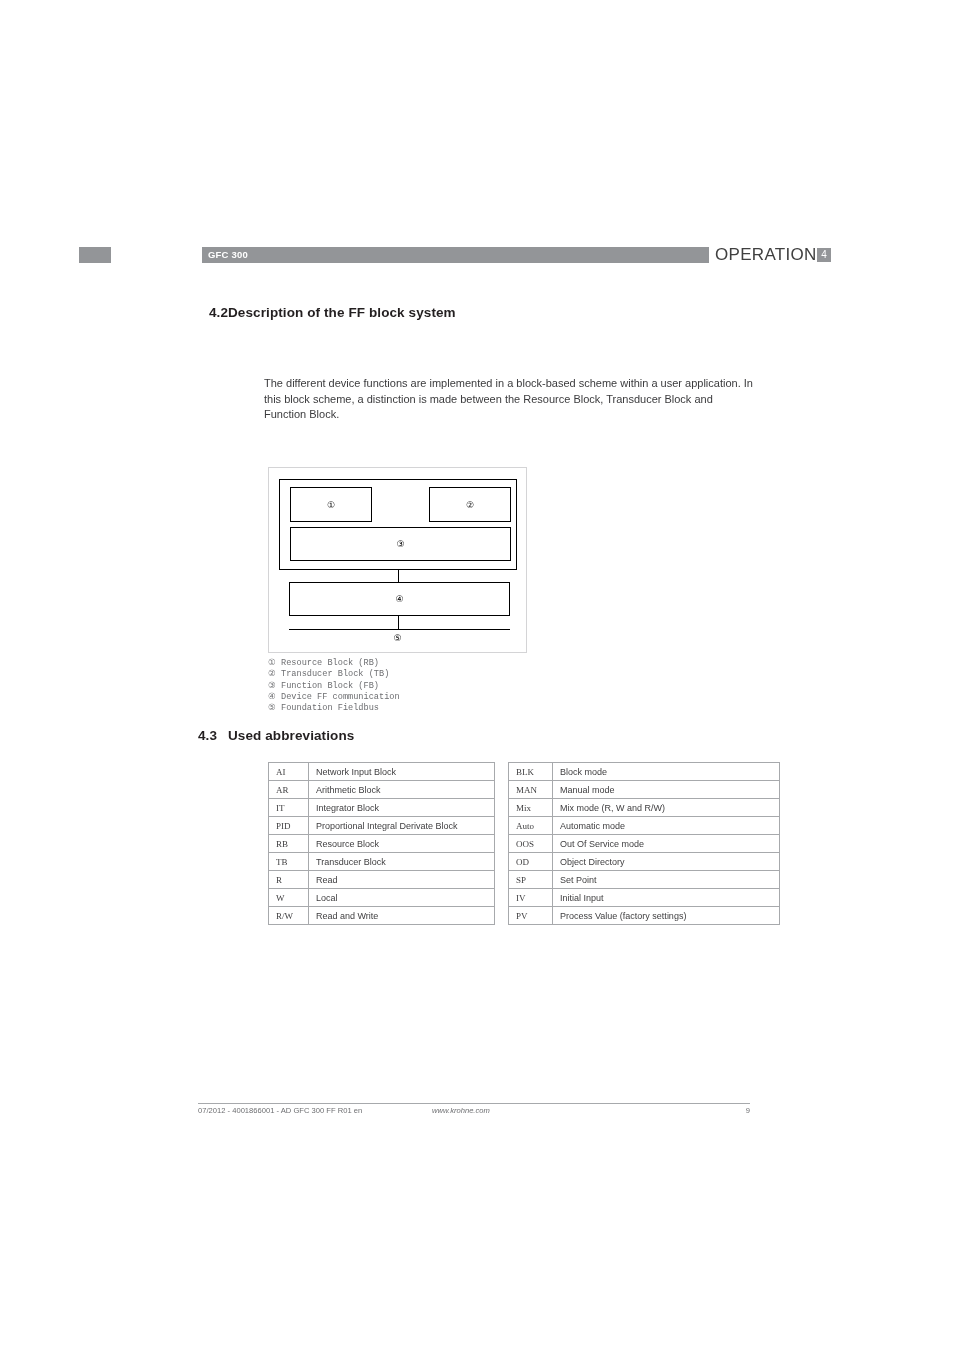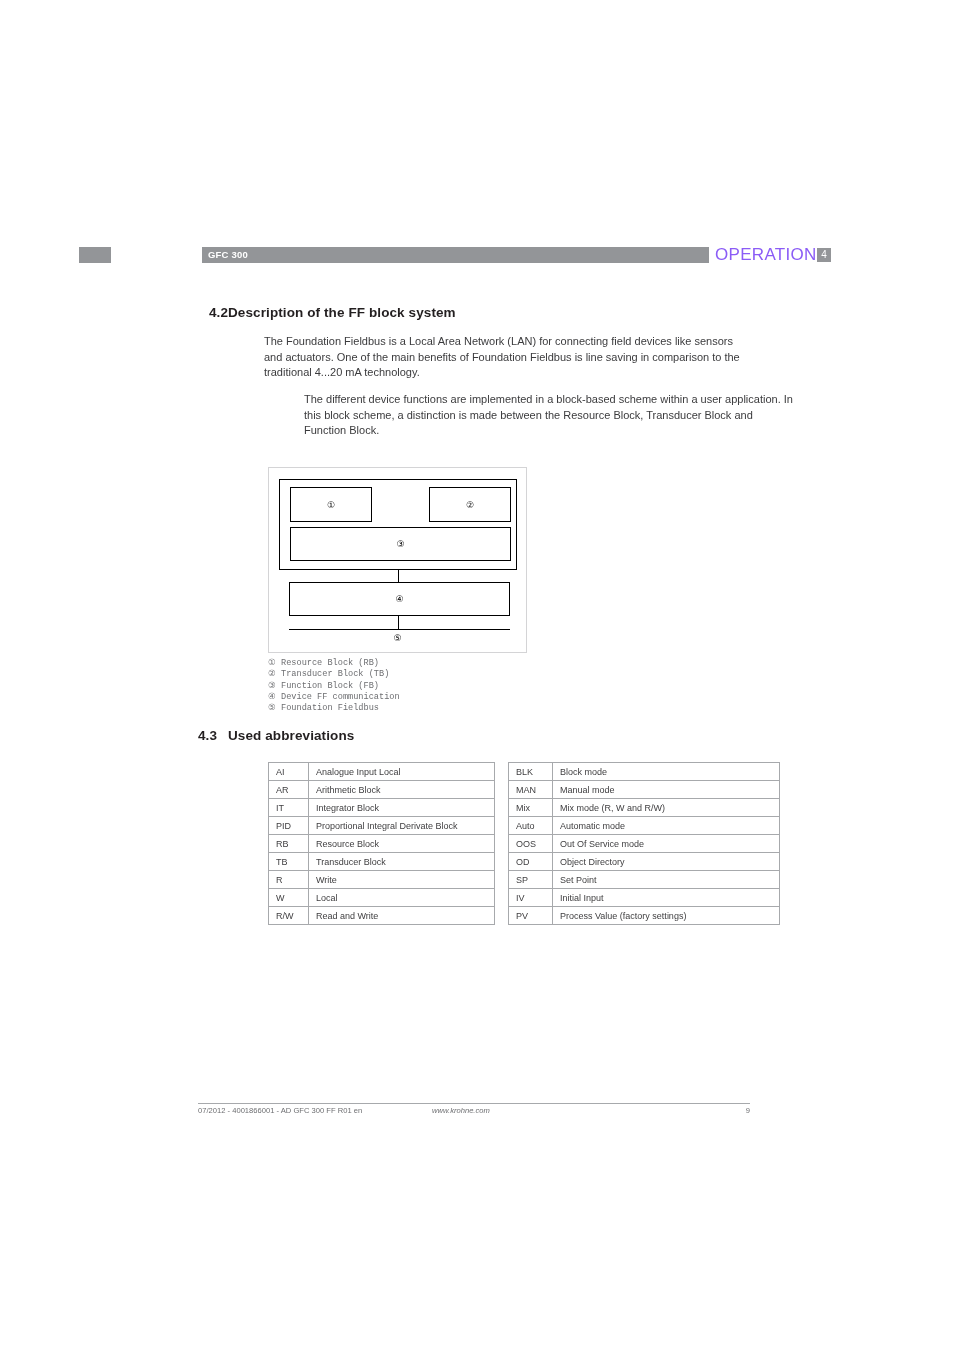--- a/index.html
+++ b/index.html
@@ -56,21 +56,21 @@
     color: #ffffff;
     letter-spacing: 0.2px;
     line-height: 14px;
   }
   .header-section-title {
     position: absolute;
     left: 636px;
     top: -2px;
     font-size: 17px;
     font-weight: normal;
-    color: #8b5cf6;
+    color: #404040;
     letter-spacing: 0.3px;
     line-height: 20px;
   }
   .header-chapter-num {
     position: absolute;
     left: 738px;
     top: 1px;
     width: 14px;
     height: 14px;
     background: #939598;
@@ -99,21 +99,21 @@
   
   .body-para {
     position: absolute;
     left: 264px;
     width: 490px;
     font-size: 11px;
     line-height: 15.5px;
     color: #3b3b3d;
   }
   #para-1 { top: 334px; }
-  #para-2 { top: 392px; margin-left: 40px; }
+  #para-2 { top: 376px; }
 
   
   .diagram-frame {
     position: absolute;
     left: 268px;
     top: 467px;
     width: 259px;
     height: 186px;
     border: 1px solid #d4d4d6;
     background: #ffffff;
@@ -214,21 +214,21 @@
   #table-left  { left: 268px; width: 227px; }
   #table-right { left: 508px; width: 272px; }
   .abbr-table td {
     border: 1px solid #a7a9ac;
     height: 17px;
     padding: 0 0 0 7px;
     line-height: 16px;
     vertical-align: middle;
     white-space: nowrap;
   }
-  .abbr-table td.key { width: 32px; }
+  .abbr-table td.key { width: 32px; font-family: Liberation Serif, serif; }
   #table-right td.key { width: 36px; }
 
   
   .footer-rule {
     position: absolute;
     left: 198px;
     top: 1103px;
     width: 552px;
     height: 1px;
     background: #a7a9ac;
@@ -255,21 +255,20 @@
     <div class="header-bar"></div>
     <div class="header-doc-title">GFC 300</div>
     <div class="header-section-title">OPERATION</div>
     <div class="header-chapter-num">4</div>
   </div>
 
   <div class="sec-heading" id="heading-42">
     <span class="num">4.2</span><span>Description of the FF block system</span>
   </div>
 
-  <div class="body-para" id="para-1">The Foundation Fieldbus is a Local Area Network (LAN) for connecting field devices like sensors and actuators. One of the main benefits of Foundation Fieldbus is line saving in comparison to the traditional 4...20 mA technology.</div>
 
   <div class="body-para" id="para-2">The different device functions are implemented in a block-based scheme within a user application. In this block scheme, a distinction is made between the Resource Block, Transducer Block and Function Block.</div>
 
   <div class="diagram-frame">
 
     <div class="dg-outer">
       <div class="dg-box" id="dg-rb">
         <span class="cnum">①</span>
       </div>
       <div class="dg-box" id="dg-tb">
@@ -310,21 +309,21 @@
   </div>
 
   <div class="sec-heading" id="heading-43">
     <span class="num">4.3</span><span>Used abbreviations</span>
   </div>
 
   <table class="abbr-table" id="table-left">
     <tbody>
       <tr>
         <td class="key">AI</td>
-        <td>Analogue Input Local</td>
+        <td>Network Input Block</td>
       </tr>
       <tr>
         <td class="key">AR</td>
         <td>Arithmetic Block</td>
       </tr>
       <tr>
         <td class="key">IT</td>
         <td>Integrator Block</td>
       </tr>
       <tr>
@@ -334,21 +333,21 @@
       <tr>
         <td class="key">RB</td>
         <td>Resource Block</td>
       </tr>
       <tr>
         <td class="key">TB</td>
         <td>Transducer Block</td>
       </tr>
       <tr>
         <td class="key">R</td>
-        <td>Write</td>
+        <td>Read</td>
       </tr>
       <tr>
         <td class="key">W</td>
         <td>Local</td>
       </tr>
       <tr>
         <td class="key">R/W</td>
         <td>Read and Write</td>
       </tr>
     </tbody>

